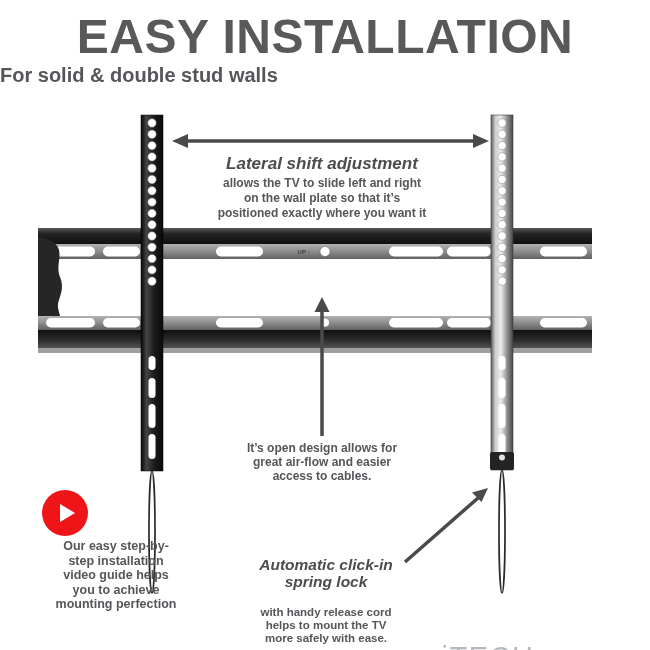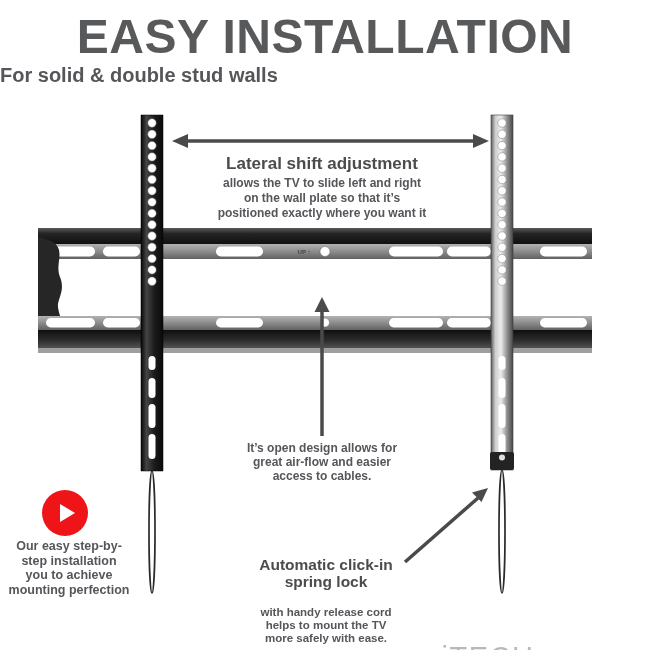--- a/index.html
+++ b/index.html
@@ -3,31 +3,31 @@
 <meta charset="utf-8">
 <style>
   html,body{margin:0;padding:0;background:#fff;}
   .stage{position:relative;width:592px;height:650px;background:#ffffff;overflow:hidden;
          font-family:"Liberation Sans",sans-serif;color:#55565a;}
   .title{position:absolute;top:9px;left:0;width:650px;text-align:center;
          font-size:48px;font-weight:bold;letter-spacing:.5px;color:#58595b;white-space:nowrap;}
   .subtitle{position:absolute;top:64px;left:0;width:650px;text-align:left;
          font-size:20px;font-weight:bold;color:#55565a;}
   .note{position:absolute;text-align:center;font-weight:bold;color:#55565a;}
-  .note .h{color:#4b4c4e;}
+  .note .h{color:#4b4c4e;font-style:italic;}
   #lateral{left:162px;top:153px;width:320px;}
   #lateral .h{font-size:17px;line-height:21px;}
   #lateral .b{font-size:12px;line-height:15px;margin-top:2px;}
   #cable{left:192px;top:441px;width:260px;}
   #cable .h{font-size:19px;line-height:23px;}
   #cable .b{font-size:12px;line-height:14px;}
   #spring{left:196px;top:557px;width:260px;}
   #spring .h{font-size:15.5px;line-height:16.5px;}
   #spring .b{font-size:11.5px;line-height:13px;margin-top:16px;}
-  #video-note{left:0;top:539px;width:138px;font-size:12.5px;line-height:14.6px;}
+  #video-note{left:0;top:539px;width:138px;font-size:12.5px;line-height:14.6px;padding-left:47px;}
   .play{position:absolute;left:42px;top:490px;width:46px;height:46px;border-radius:50%;
         background:#ee1418;display:flex;align-items:center;justify-content:center;cursor:pointer;}
   .play .tri{width:0;height:0;border-left:15px solid #fff;
         border-top:9px solid transparent;border-bottom:9px solid transparent;margin-left:4px;}
   .logo{position:absolute;right:13px;top:609px;display:flex;align-items:flex-end;color:#b5b9bd;margin-top:32px;}
   .logo .brand{font-size:29px;letter-spacing:1.5px;font-weight:400;}
   .logo .suffix{font-size:13.5px;letter-spacing:1px;margin-left:2px;}
   svg.mount{position:absolute;left:0;top:0;}
 </style>
 </head>
@@ -202,20 +202,21 @@
       <div>more safely with ease.</div>
     </div>
   </div>
 
   <div class="play">
     <div class="tri"></div>
   </div>
   <div class="note" id="video-note">
     <div>Our easy step-by-</div>
     <div>step installation</div>
+    <div>video guide helps</div>
     <div>you to achieve</div>
     <div>mounting perfection</div>
   </div>
 
   <div class="logo">
     <span class="brand">iTECH</span>
     <span class="suffix">mount</span>
   </div>
 
 </div>

